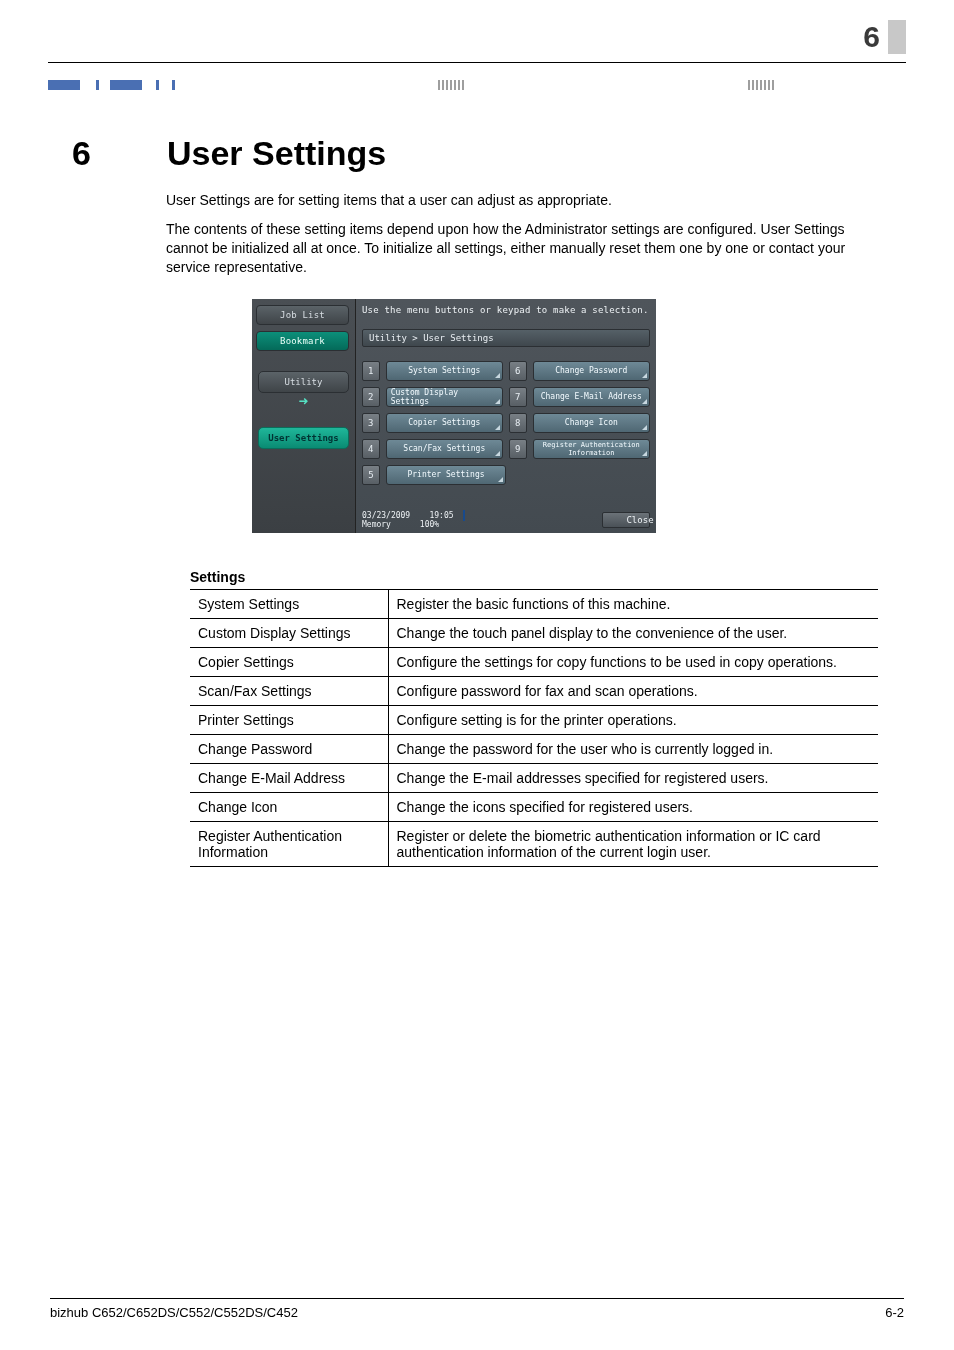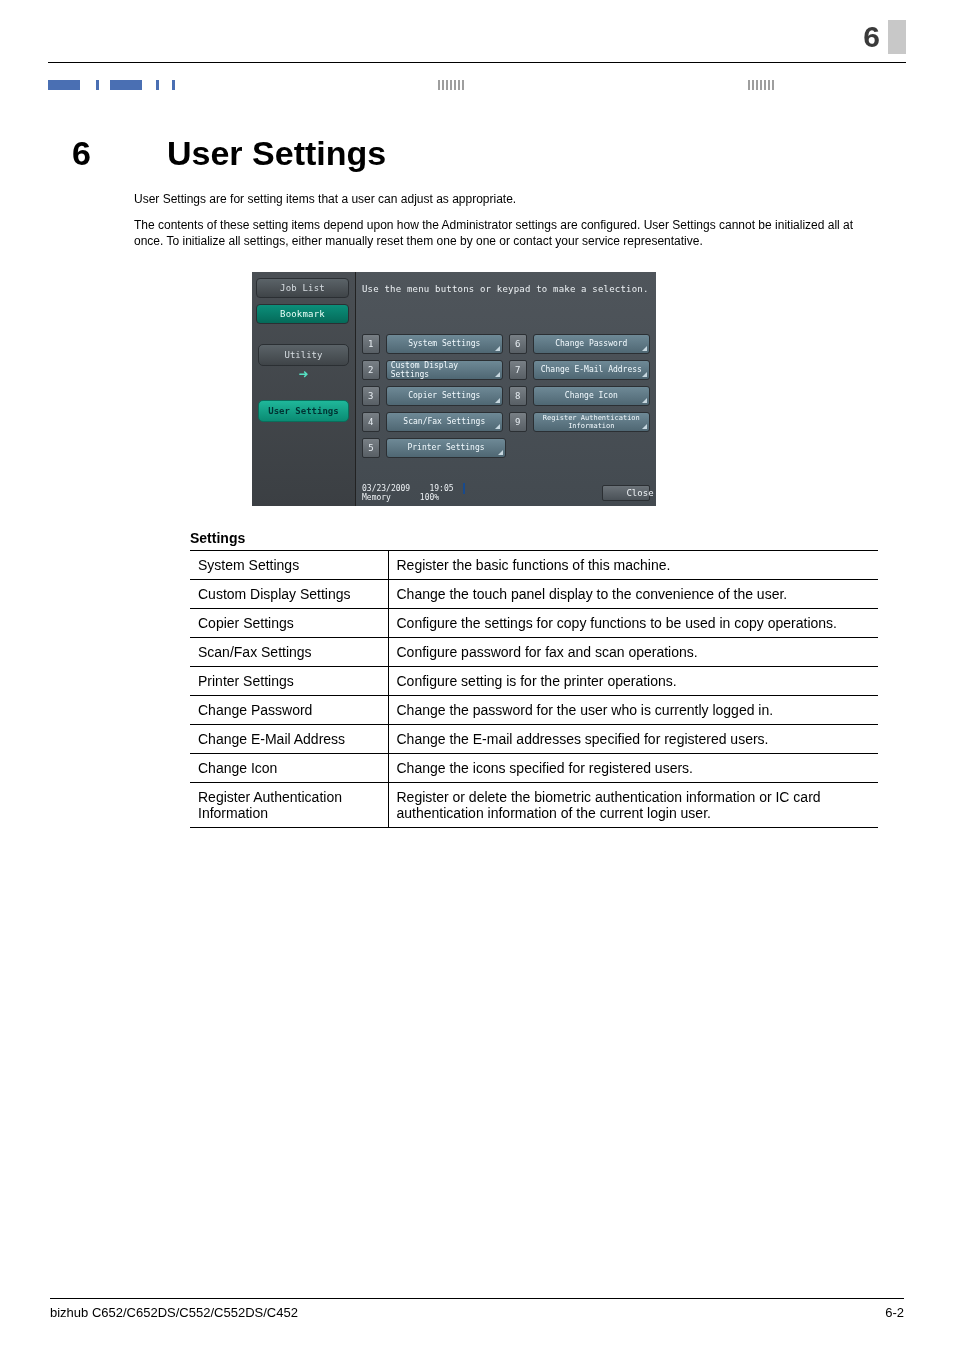--- a/index.html
+++ b/index.html
@@ -27,21 +27,21 @@
       height: 10px;
     }
 
     
     .content { padding-top: 100px; padding-left: 22px; padding-right: 18px; }
 
     .title-row { display: flex; align-items: baseline; margin-top: 6px; }
     .title-num { font-size: 34px; font-weight: 700; width: 95px; }
     .title-text { font-size: 34px; font-weight: 700; }
 
-    .para { font-size: 12px; line-height: 1.35; margin-left: 62px; margin-right: 22px; margin-top: 18px; }
+    .para { font-size: 14px; line-height: 1.35; margin-left: 94px; margin-right: 22px; margin-top: 18px; }
 
     
     .shot-wrap { margin: 22px 0 0 180px; width: 404px; height: 234px; position: relative; }
 
     .shot { position: absolute; inset: 0; }
     .shot-left {
       position: absolute; left: 0; top: 0; width: 104px; height: 234px;
       background: linear-gradient(180deg,#4a4f54 0%, #3b3f43 100%);
       border-right: 1px solid #222;
     }
@@ -67,21 +67,21 @@
     .left-nav.sel {
       background: linear-gradient(180deg,#1fb79a,#0a8b73); color:#033; border-color:#0a6e5b;
       font-weight:700;
     }
 
     .shot-right {
       position: absolute; left: 104px; top: 0; right: 0; height: 234px;
       background: linear-gradient(180deg,#4f555b,#434a50);
     }
     .hint {
-      position: absolute; left: 6px; top: 12px; right: 6px; height: 14px;
+      position: absolute; left: 6px; top: 6px; right: 6px; height: 14px;
       font-family: monospace; font-size: 9px; color: #eef2f5; letter-spacing: .2px;
     }
     .breadcrumb-bar {
       position: absolute; left: 6px; top: 30px; right: 6px; height: 18px;
       background: linear-gradient(180deg,#556067,#3f474d); border:1px solid #2b2f33; border-radius: 2px;
       color:#e9eef2; font-family: monospace; font-size: 9px; padding: 3px 6px;
     }
     .menu-grid { position: absolute; left: 6px; right: 6px; top: 62px; bottom: 28px; }
     .menu-row { display: flex; align-items: center; gap: 6px; margin-bottom: 6px; }
     .num-box {
@@ -109,21 +109,21 @@
       font-family: monospace; font-size: 8px;
     }
     .status-bar .close-btn {
       margin-left:auto; width:48px; height:16px; border:1px solid #2b2f33; border-radius:2px;
       background: linear-gradient(180deg,#6b7278,#4a5157); display:flex;align-items:center;justify-content:center;
       font-family: monospace; font-size: 9px; color:#eef2f5; cursor:pointer;padding-left:28px;
     }
     .mem-icon { width:12px;height:10px; background:#2c6cc0; border:1px solid #184a8c; }
 
     
-    .section-title { margin: 24px 0 4px 118px; font-size: 14px; font-weight: 700; }
+    .section-title { margin: 36px 0 4px 118px; font-size: 14px; font-weight: 700; }
     table.settings {
       margin-left: 118px; width: 688px; border-collapse: collapse; font-size: 14px;
       border-top: 1.5px solid #000; border-bottom: 1.5px solid #000;
     }
     table.settings td {
       border-top: 1px solid #000; padding: 6px 8px; vertical-align: top;
     }
     table.settings tr:first-child td { border-top: none; }
     table.settings td.col1 { width: 198px; border-right: 1px solid #000; }
 
@@ -164,20 +164,21 @@
           <div class="left-tab">Job List</div>
           <div class="left-tab sel">Bookmark</div>
 
           <div class="left-nav">Utility</div>
           <div class="left-arrow">➜</div>
           <div class="left-nav sel">User Settings</div>
         </div>
 
         <div class="shot-right">
           <div class="hint">Use the menu buttons or keypad to make a selection.</div>
+          <div class="breadcrumb-bar">Utility &gt; User Settings</div>
 
           <div class="menu-grid">
 
             <div class="menu-row">
               <div class="num-box">1</div>
               <div class="menu-btn left">
                   <span>System Settings</span>
                   <span class="corner"></span>
                 </div>
               <div class="num-box">6</div>

